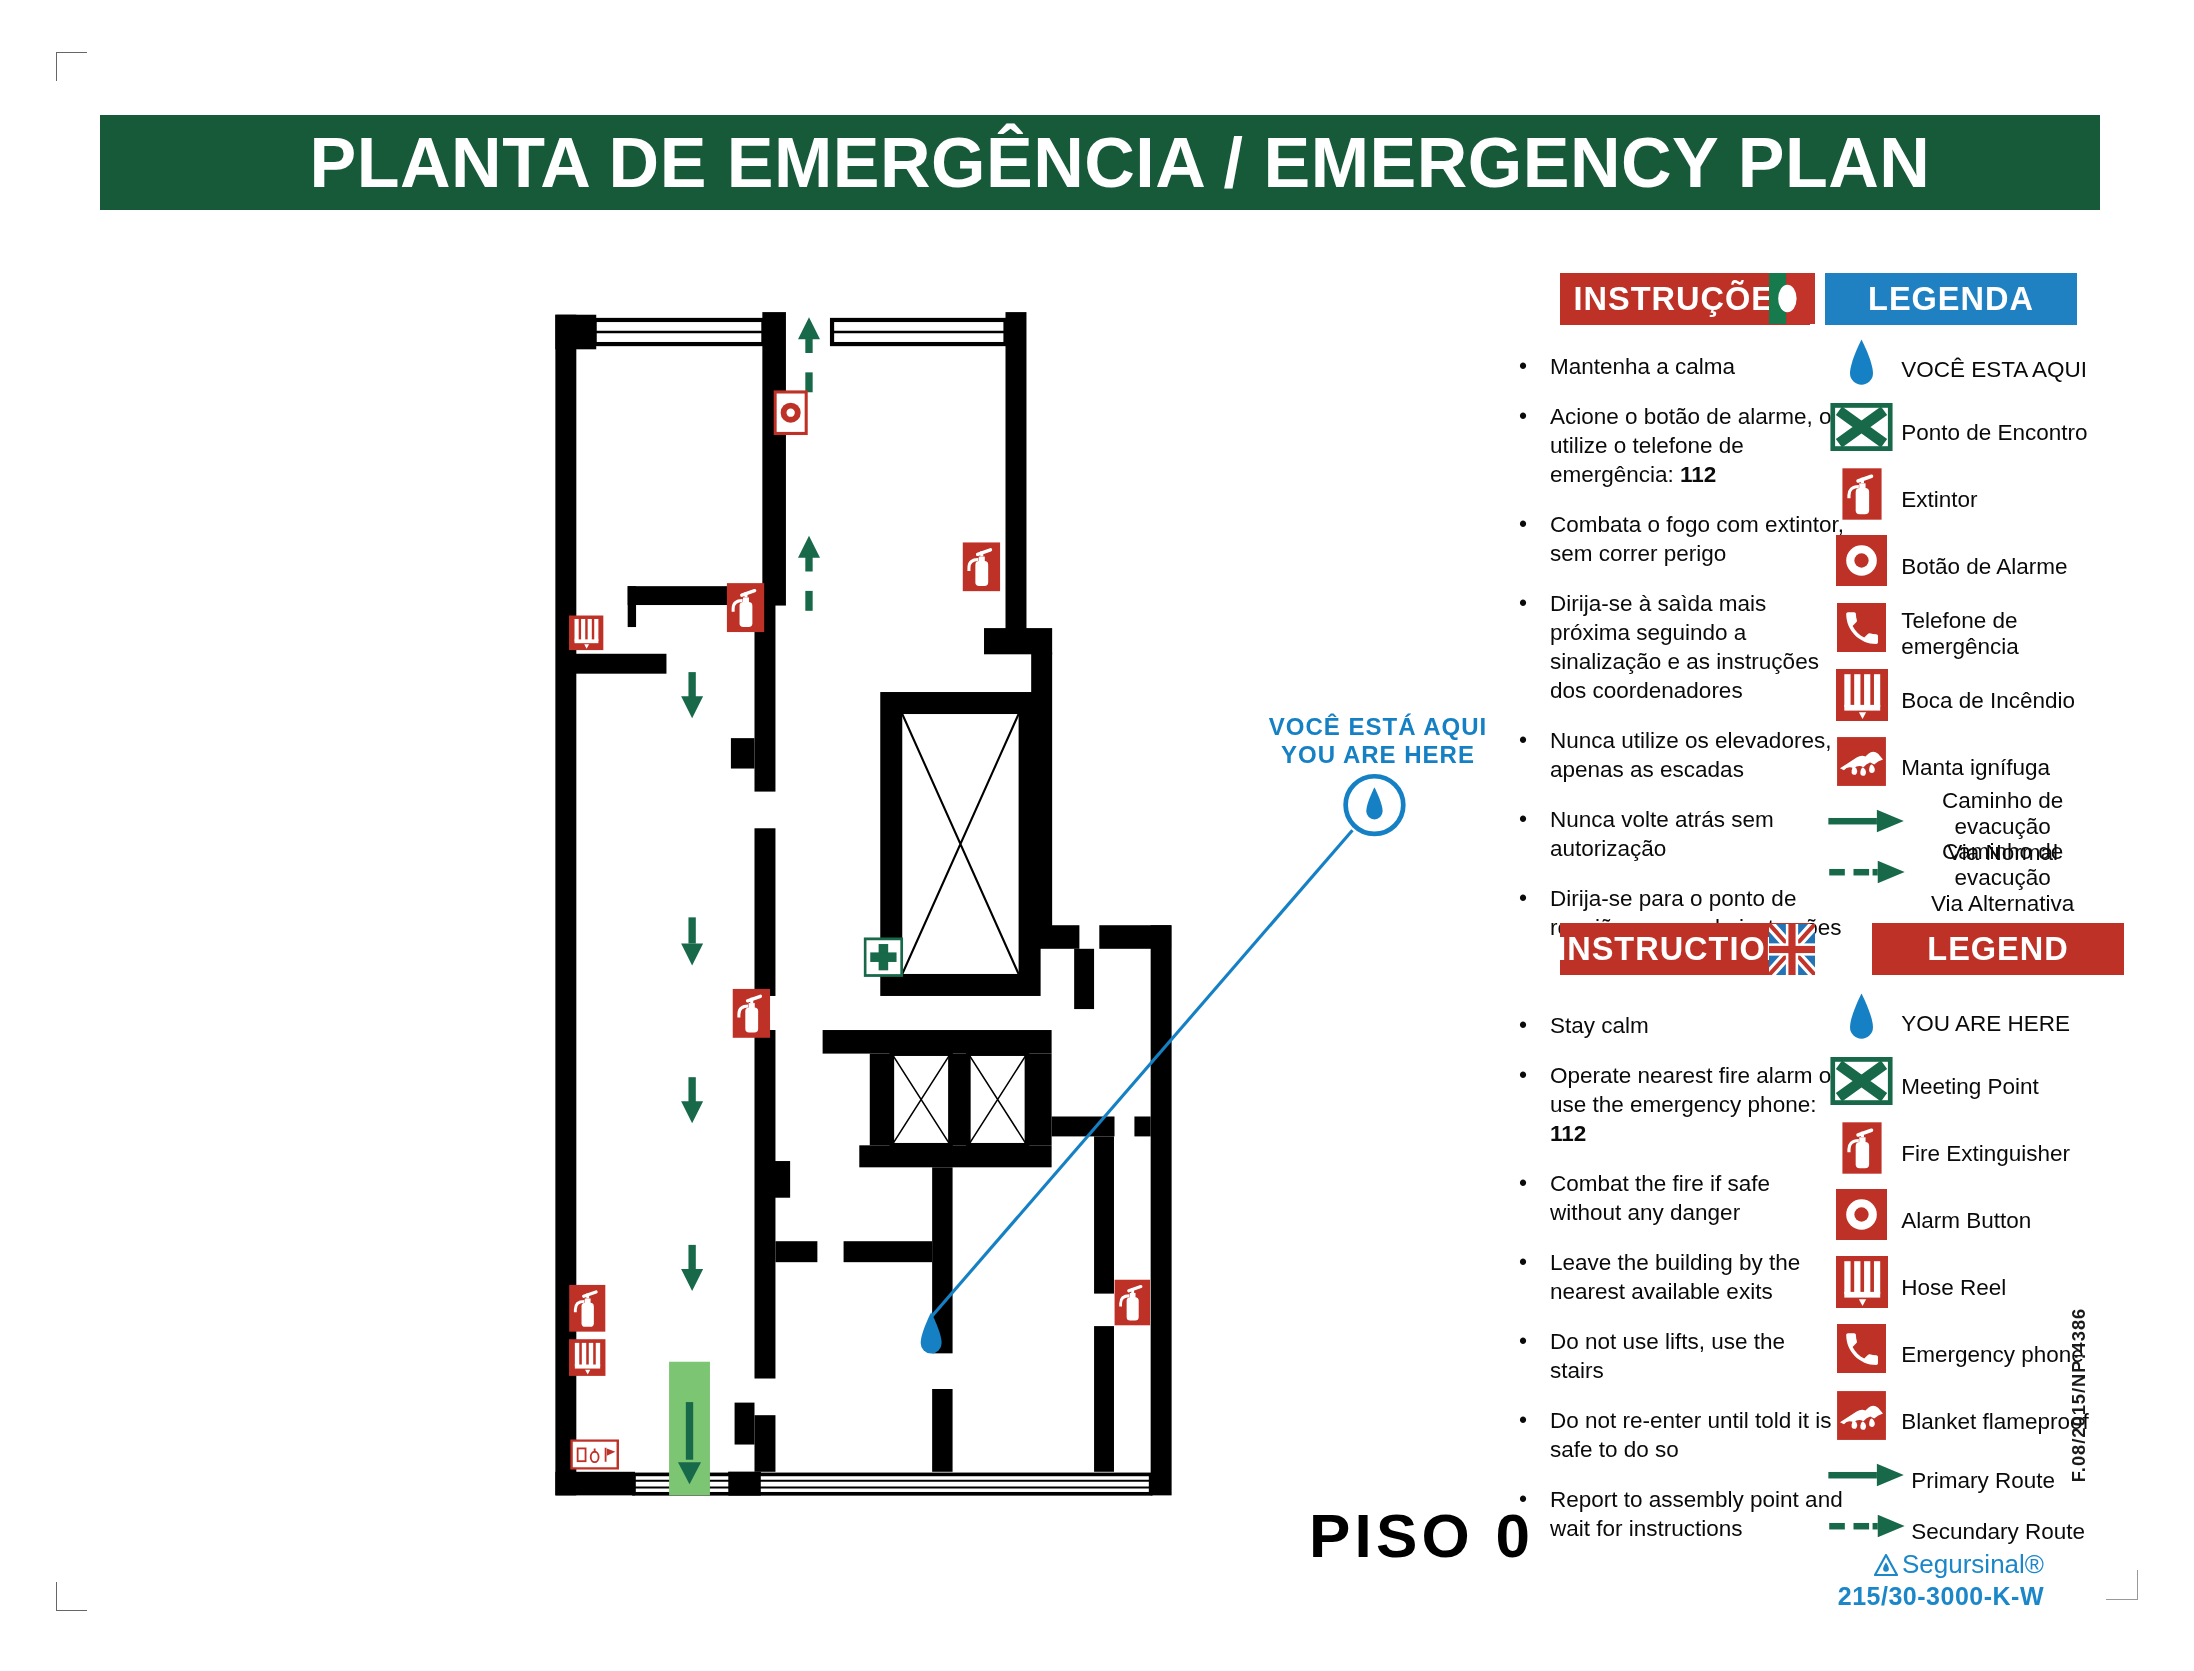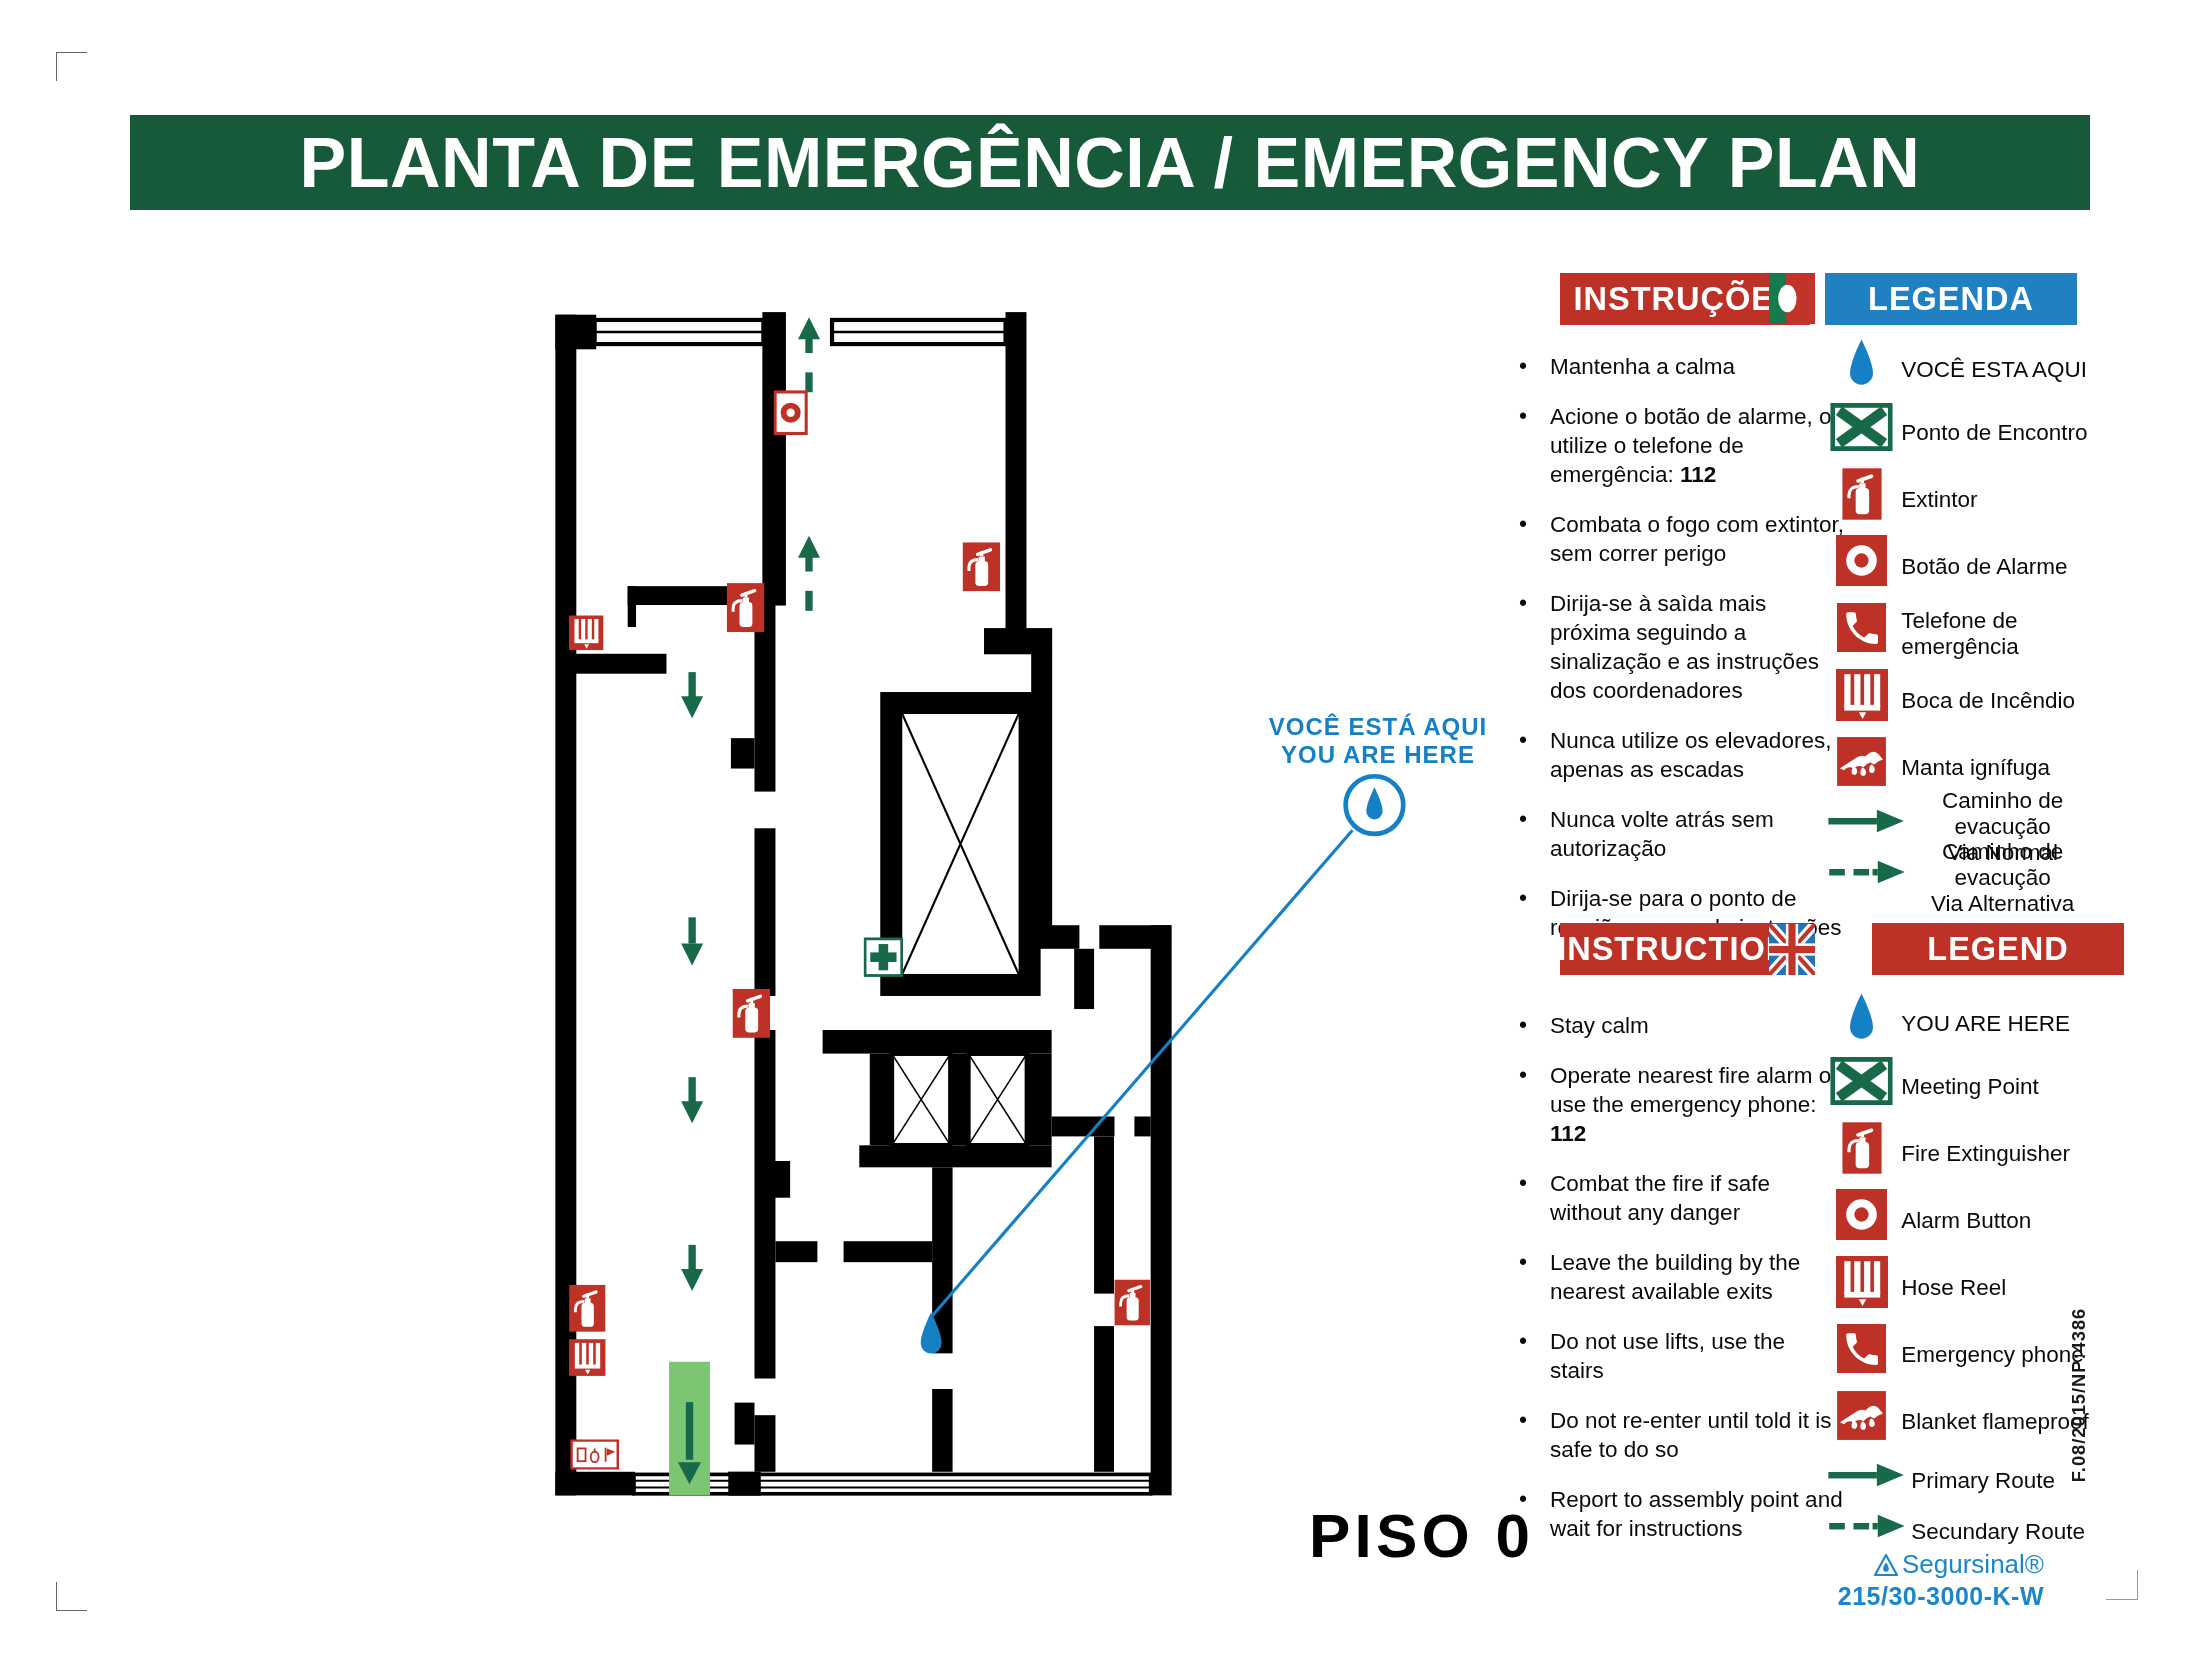--- a/index.html
+++ b/index.html
@@ -5,22 +5,22 @@
   :root{
     --hg:#175A3A; --sr:#BE3126; --lb:#1F80C2; --mb:#1580C4; --bb:#1B87C9;
     --rg:#17694A; --xg:#7CC573; --fg:#167A4D; --fr:#C2332A; --fb:#2373B5;
   }
   html,body{margin:0;padding:0;background:#fff;}
   .page{position:relative;width:2194px;height:1672px;background:#fff;overflow:hidden;
         font-family:"Liberation Sans",sans-serif;color:#0a0a0a;}
   .abs{position:absolute;}
 
   
-  .title-bar{left:130px;top:115px;width:1960px;height:95px;background:var(--hg);
-             display:flex;align-items:center;justify-content:center;}
+  .title-bar{left:100px;top:115px;width:1960px;height:95px;background:var(--hg);
+             display:flex;align-items:center;justify-content:center;padding-left:40px;}
   .title-text{color:#fff;font-size:70px;font-weight:bold;letter-spacing:0.5px;white-space:nowrap;}
 
   
   .hdr-bar{height:52px;display:flex;align-items:center;justify-content:center;
            color:#fff;font-size:32.5px;font-weight:bold;letter-spacing:1px;}
   .bar-red{background:var(--sr);margin-left:47px;}
   .bar-blue{background:var(--lb);}
   .flag-box{width:46px;height:57px;}
   .flag-box svg{width:100%;height:100%;display:block;}
 

